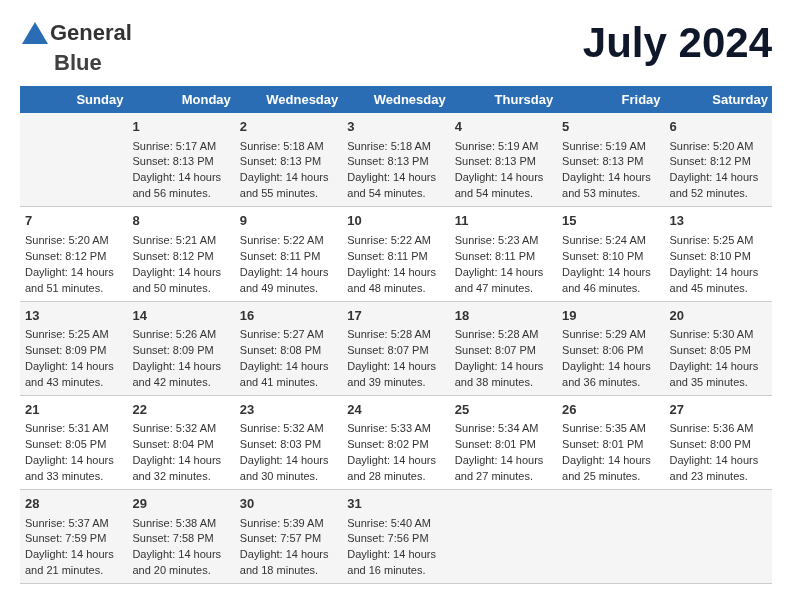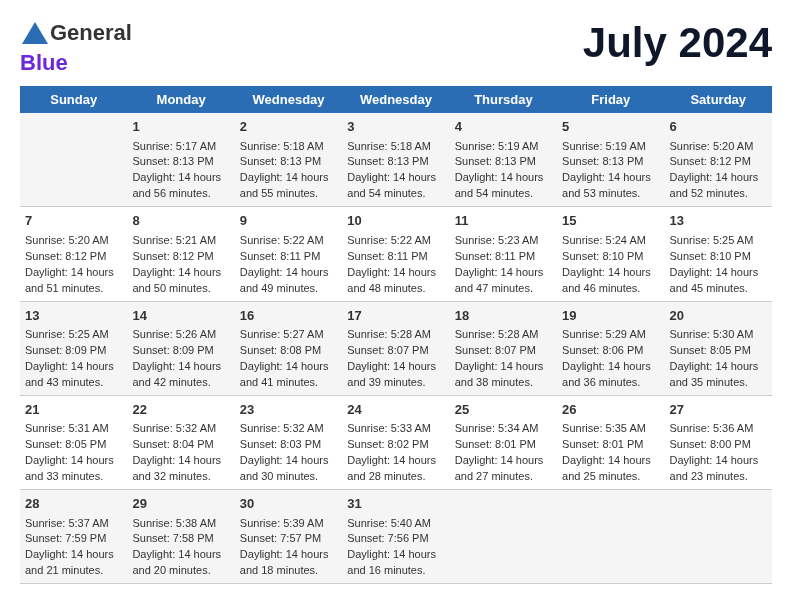--- a/index.html
+++ b/index.html
@@ -40,21 +40,21 @@
     }
     table {
       width: 100%;
       border-collapse: collapse;
       font-size: 11px;
     }
     thead tr th {
       background-color: #2a6db5;
       color: #fff;
       padding: 6px 4px;
-      text-align: center;
+      text-align: right;
       font-size: 13px;
       font-weight: bold;
       margin-left: 8px;
     }
     tbody tr {
       border-bottom: 1px solid #ccc;
     }
     tbody tr:nth-child(odd) {
       background-color: #f5f5f5;
     }
@@ -85,21 +85,21 @@
 <body>
 
 <div class="header-area">
   <div class="logo">
     <div class="logo-row">
       <svg width="30" height="30" viewBox="0 0 30 30">
         <polygon points="15,2 28,24 2,24" fill="#2a6db5"></polygon>
       </svg>
       <span style="font-size:22px;font-weight:bold;color:#333;">General</span>
     </div>
-    <span style="font-size:22px;font-weight:bold;color:#6d28d9;">Blue</span>
+    <span style="font-size:22px;font-weight:bold;color:#404040;margin-left:34px;">Blue</span>
   </div>
   <div class="title-area">
     <div class="month-title">July 2024</div>
   </div>
 </div>
 
 <table>
   <thead>
     <tr>
       <th>Sunday</th>

